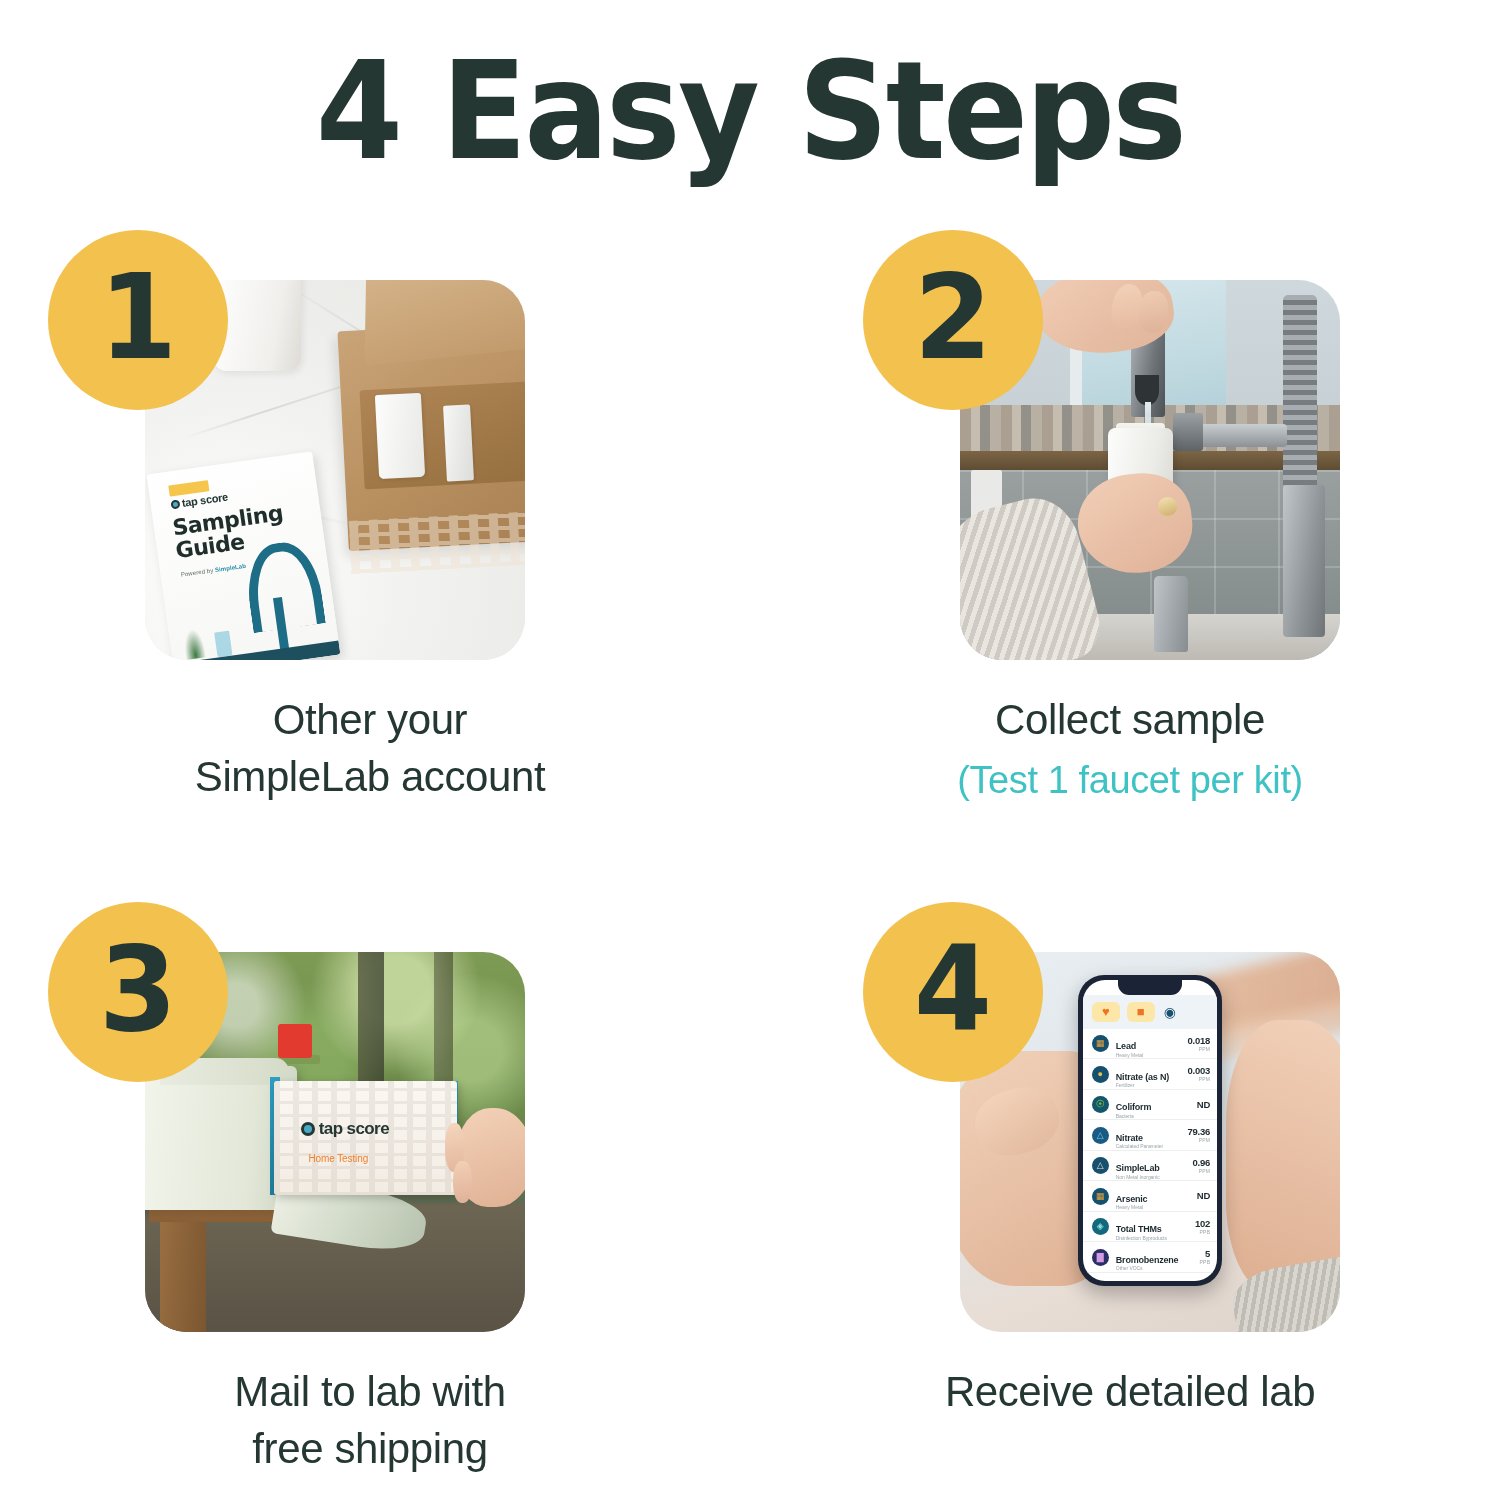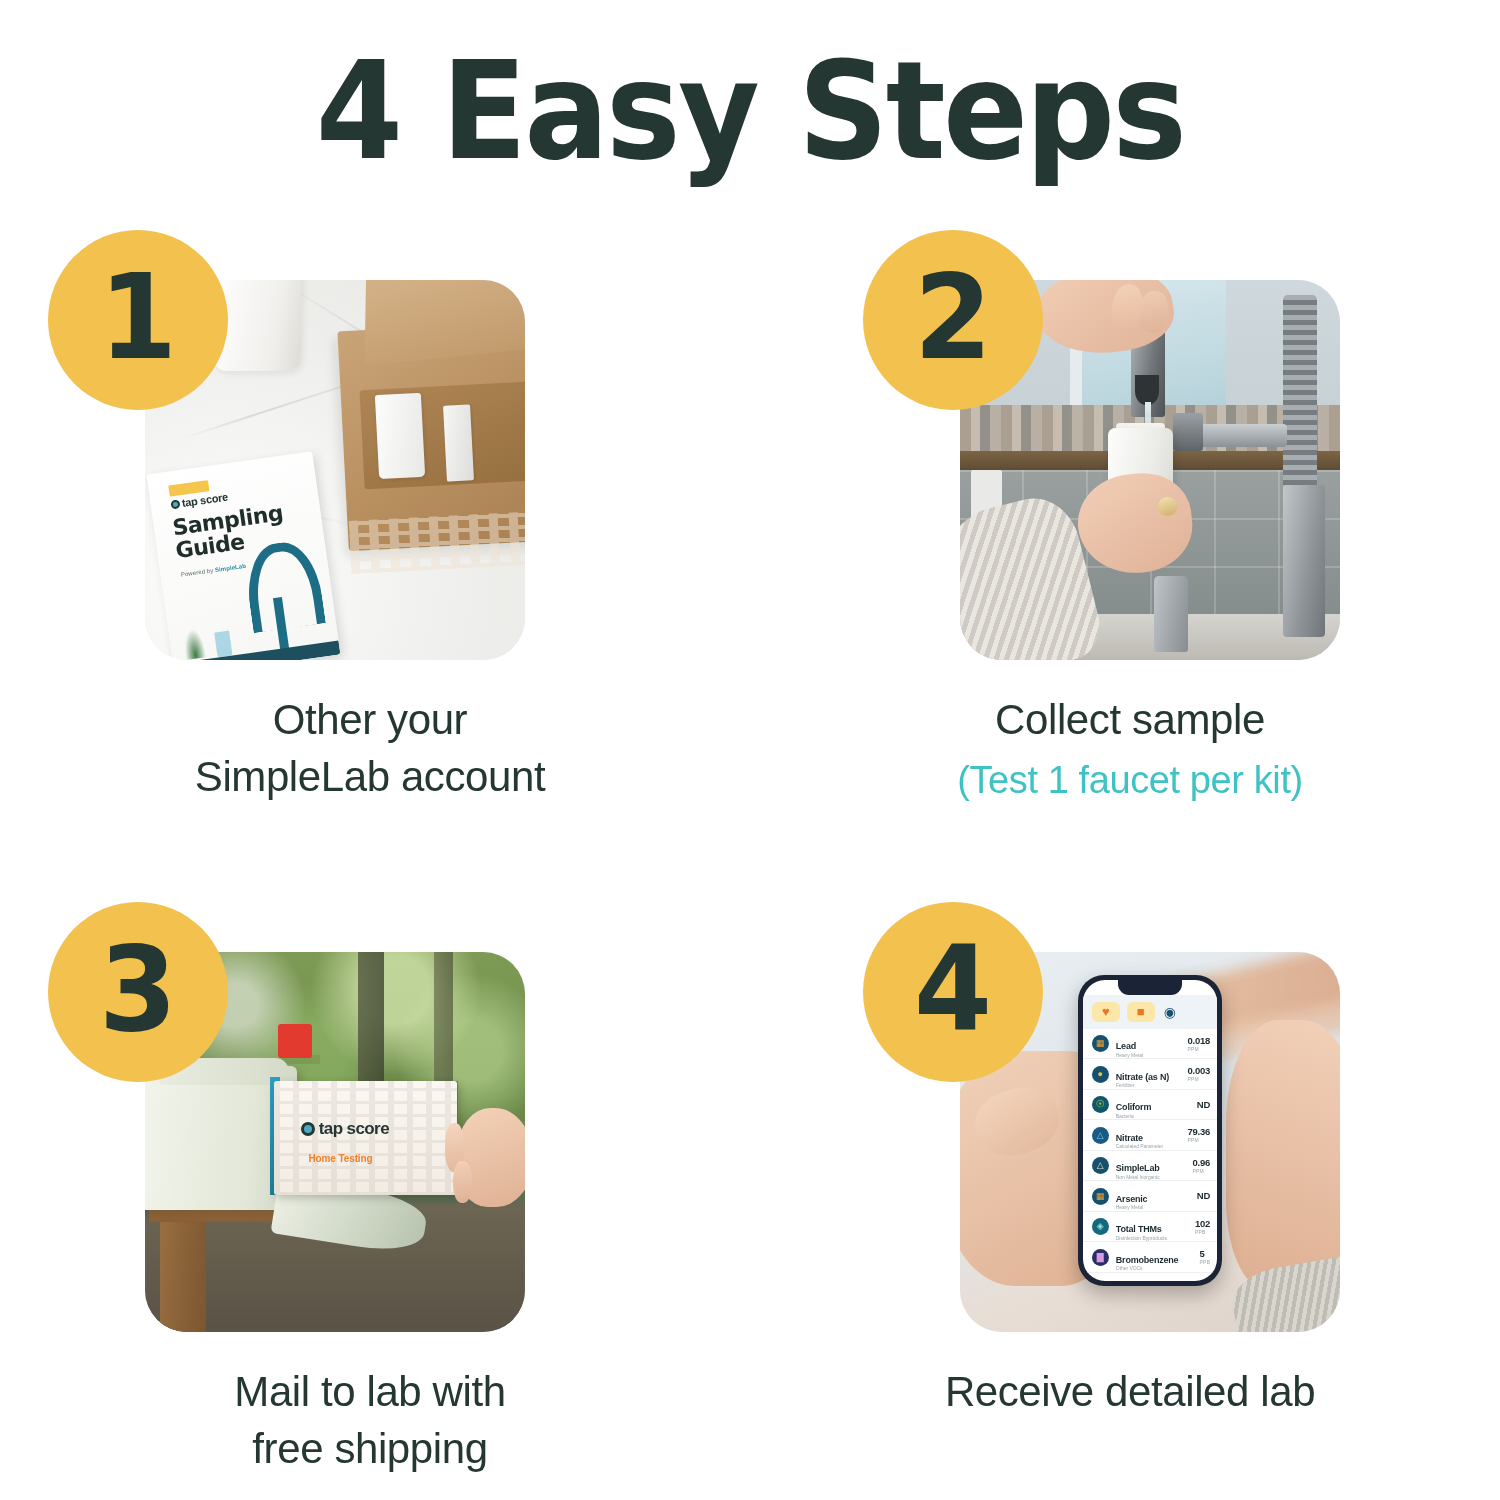--- a/index.html
+++ b/index.html
@@ -429,21 +429,21 @@
     font-size:17px; font-weight:700; color:#253733; letter-spacing:-.6px;
     white-space:nowrap;
   }
   .p3-ts-dot {
     display:inline-block; width:14px; height:14px; border-radius:50%;
     border:3px solid #253733; background:#4aa9c4; vertical-align:-2px;
     margin-right:4px;
   }
   .p3-ts-sub {
     position:absolute; left:43%; top:53%;
-    font-size:10px; font-weight:700; color:#F0802B; letter-spacing:-.1px;
+    font-size:10px; font-weight:400; color:#F0802B; letter-spacing:-.1px;
     white-space:nowrap;
   }
   .p3-hand {
     position:absolute; right:-2%; top:41%; width:20%; height:26%;
     background:linear-gradient(160deg,#f3d2b8,#dfb093);
     border-radius:44% 50% 48% 40%;
   }
   .p3-fingerA { position:absolute; right:16%; top:45%; width:5%; height:13%;
     background:linear-gradient(170deg,#f5d6bd,#e2b79c); border-radius:44%; }
   .p3-fingerB { position:absolute; right:14%; top:55%; width:5%; height:11%;
@@ -542,21 +542,21 @@
   .pname b {
     display:block; font-size:9px; line-height:1.1;
     color:#1d2a2f; font-weight:700; letter-spacing:-.2px;
     white-space:nowrap; overflow:hidden;
   }
   .pname span {
     display:block; font-size:5px; line-height:1.2;
     color:#9aa5a9; letter-spacing:-.05px;
     white-space:nowrap; overflow:hidden;
   }
-  .pval { flex:0 0 auto; }
+  .pval { text-align:right; flex:0 0 auto; }
   .pval b {
     display:block; font-size:9.5px; line-height:1.05;
     color:#1d2a2f; font-weight:700; letter-spacing:-.2px;
   }
   .pval span {
     display:block; font-size:5px; color:#9aa5a9; letter-spacing:.2px;
   }
 </style>
 </head>
 <body>

